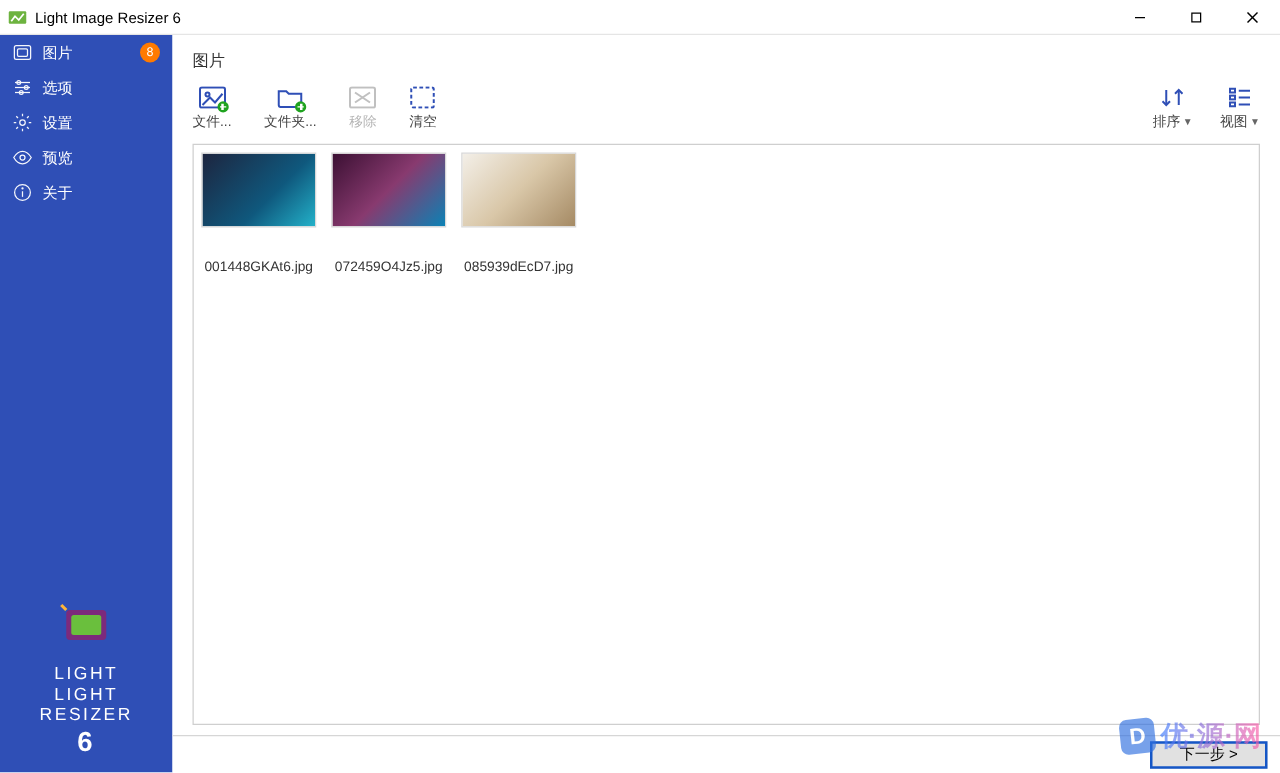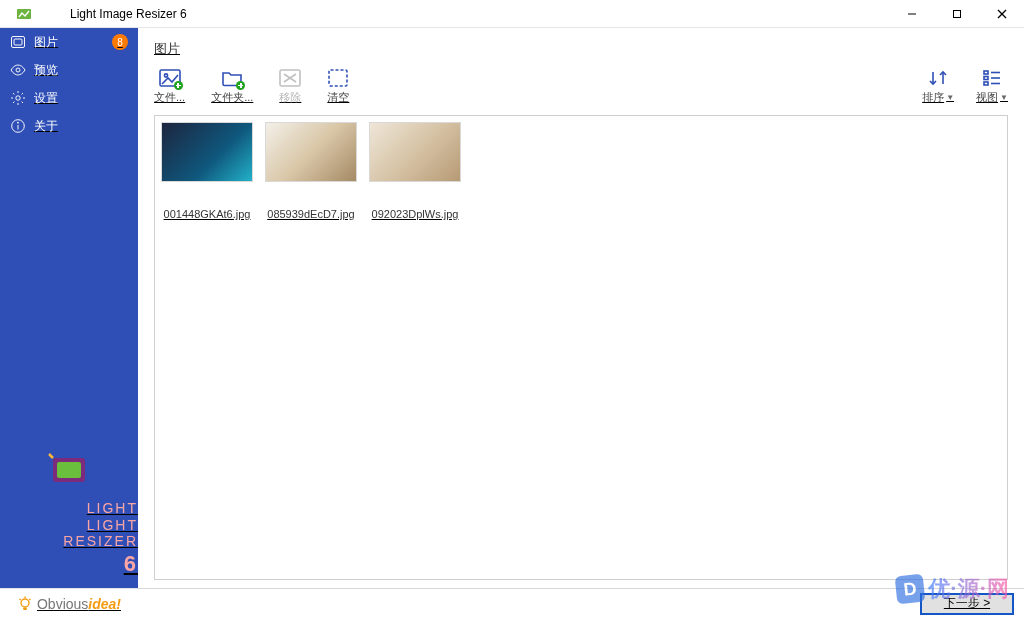--- a/index.html
+++ b/index.html
@@ -1,38 +1,38 @@
 <!DOCTYPE html>
 <html><head>
 <meta charset="utf-8">
 <style>
   * { margin: 0; padding: 0; box-sizing: border-box; font-family: "Microsoft YaHei", "Segoe UI", Arial, sans-serif; }
   html, body { width: 1024px; height: 618px; overflow: hidden; background: #fff; }
 
   
-  .titlebar { height: 28px; display: flex; align-items: center; padding-left: 16px; background: #fff; border-bottom: 1px solid #e5e5e5; gap: 32px; }
+  .titlebar { height: 28px; display: flex; align-items: center; padding-left: 6px; background: #fff; border-bottom: 1px solid #e5e5e5; }
   .titlebar .app-icon { width: 16px; height: 16px; margin-right: 6px; display: inline-flex; }
   .titlebar .app-title { font-size: 12px; color: #000; flex: 1; }
   .titlebar .win-btns { display: flex; height: 100%; }
   .titlebar .win-btn { width: 45px; height: 100%; display: flex; align-items: center; justify-content: center; font-size: 12px; color: #000; }
   .titlebar .win-btn svg { width: 10px; height: 10px; }
 
   
-  .body { display: flex; height: calc(100% - 28px); text-decoration: underline; }
+  .body { display: flex; height: calc(100% - 28px); }
 
   
   .sidebar { width: 138px; background: #2f4fb6; display: flex; flex-direction: column; }
   .side-item { display: flex; align-items: center; height: 28px; padding: 0 10px; color: #fff; font-size: 12px; gap: 8px; cursor: pointer; }
   .side-item .side-icon { width: 16px; height: 16px; display: inline-flex; align-items: center; justify-content: center; opacity: .95; }
   .side-item .side-icon svg { width: 16px; height: 16px; stroke: #fff; fill: none; }
   .badge { margin-left: auto; background: #ff7a00; color: #fff; border-radius: 50%; width: 16px; height: 16px; font-size: 10px; display: inline-flex; align-items: center; justify-content: center; }
   .sidebar-spacer { flex: 1; }
   .brand { text-align: center; color: #cfd7f3; padding: 0 0 12px 0; }
   .brand-logo { width: 44px; height: 44px; margin: 0 auto 8px auto; }
-  .brand-text { font-size: 14px; letter-spacing: 2px; line-height: 1.15; font-weight: 300; color: #fca5a5; text-align: right; }
+  .brand-text { font-size: 14px; letter-spacing: 2px; line-height: 1.15; font-weight: 300; color: #ffffff; }
   .brand-text .big { font-size: 22px; font-weight: 700; display: block; margin-top: 2px; }
   .sidebar-footer { height: 30px; background: #fff; border-top: 1px solid #e5e5e5; display: flex; align-items: center; justify-content: center; }
   .sidebar-footer .oi { font-size: 14px; color: #777; }
   .sidebar-footer .oi .idea { color: #f39c12; font-style: italic; font-weight: 600; }
   .sidebar-footer .bulb { margin-right: 4px; display: inline-flex; }
 
   
   .main { flex: 1; display: flex; flex-direction: column; background: #fff; }
   .page-title { font-size: 13px; color: #333; padding: 12px 16px 4px 16px; }
 
@@ -115,34 +115,47 @@
             <rect x="1.5" y="2.5" width="13" height="11" rx="1.5"></rect>
             <rect x="4" y="5" width="8" height="6" rx="1"></rect>
           </svg>
         </span>
       <span>图片</span>
       <span class="badge">8</span>
     </div>
     <div class="side-item">
       <span class="side-icon">
           <svg viewBox="0 0 16 16">
+            <line x1="2" y1="4" x2="14" y2="4"></line>
+            <line x1="2" y1="8" x2="14" y2="8"></line>
+            <line x1="2" y1="12" x2="14" y2="12"></line>
+            <circle cx="5" cy="4" r="1.5"></circle>
+            <circle cx="11" cy="8" r="1.5"></circle>
+            <circle cx="7" cy="12" r="1.5"></circle>
+          </svg>
+        </span>
+      <span>选项</span>
+    </div>
+    <div class="side-item">
+      <span class="side-icon">
+          <svg viewBox="0 0 16 16">
+            <circle cx="8" cy="8" r="2.2"></circle>
+            <path d="M8 1v2M8 13v2M1 8h2M13 8h2M3 3l1.4 1.4M11.6 11.6L13 13M13 3l-1.4 1.4M4.4 11.6L3 13"></path>
+          </svg>
+        </span>
+      <span>设置</span>
+    </div>
+    <div class="side-item">
+      <span class="side-icon">
+          <svg viewBox="0 0 16 16">
             <path d="M1 8c2-3.5 5-5 7-5s5 1.5 7 5c-2 3.5-5 5-7 5s-5-1.5-7-5z"></path>
             <circle cx="8" cy="8" r="2"></circle>
           </svg>
         </span>
       <span>预览</span>
-    </div>
-    <div class="side-item">
-      <span class="side-icon">
-          <svg viewBox="0 0 16 16">
-            <circle cx="8" cy="8" r="2.2"></circle>
-            <path d="M8 1v2M8 13v2M1 8h2M13 8h2M3 3l1.4 1.4M11.6 11.6L13 13M13 3l-1.4 1.4M4.4 11.6L3 13"></path>
-          </svg>
-        </span>
-      <span>设置</span>
     </div>
     <div class="side-item">
       <span class="side-icon">
           <svg viewBox="0 0 16 16">
             <circle cx="8" cy="8" r="6.3"></circle>
             <line x1="8" y1="7" x2="8" y2="11.5"></line>
             <circle cx="8" cy="4.7" r="0.9" fill="#fff" stroke="none"></circle>
           </svg>
         </span>
       <span>关于</span>
@@ -159,34 +172,20 @@
           </svg>
       </div>
       <div class="brand-text">
         <span>LIGHT</span><br>
         <span>LIGHT</span><br>
         <span>RESIZER</span>
         <span class="big">6</span>
       </div>
     </div>
 
-    <div class="sidebar-footer">
-      <span class="bulb">
-          <svg width="16" height="16" viewBox="0 0 16 16">
-            <circle cx="8" cy="7" r="4" fill="none" stroke="#f39c12" stroke-width="1.4"></circle>
-            <line x1="8" y1="0.5" x2="8" y2="2" stroke="#f39c12" stroke-width="1.4"></line>
-            <line x1="2.5" y1="3" x2="3.8" y2="4" stroke="#f39c12" stroke-width="1.4"></line>
-            <line x1="13.5" y1="3" x2="12.2" y2="4" stroke="#f39c12" stroke-width="1.4"></line>
-            <rect x="6.2" y="11.5" width="3.6" height="2.5" rx="0.8" fill="#f39c12"></rect>
-          </svg>
-        </span>
-      <span class="oi">
-        <span>Obvious</span><span class="idea">idea!</span>
-      </span>
-    </div>
   </div>
 
   <div class="main">
     <div class="page-title">图片</div>
 
     <div class="toolbar">
       <div class="tool-group-left">
         <div class="tool-btn">
           <span class="tool-icon">
             <svg width="22" height="18" viewBox="0 0 22 18">
@@ -268,26 +267,26 @@
       </div>
     </div>
 
     <div class="thumb-area">
       <div class="thumb-grid" id="thumb-grid">
           <div class="thumb">
             <div class="thumb-img v1"></div>
             <div class="thumb-name">001448GKAt6.jpg</div>
           </div>
           <div class="thumb">
+            <div class="thumb-img v2"></div>
+            <div class="thumb-name">072459O4Jz5.jpg</div>
+          </div>
+          <div class="thumb">
             <div class="thumb-img v6"></div>
             <div class="thumb-name">085939dEcD7.jpg</div>
-          </div>
-          <div class="thumb">
-            <div class="thumb-img v8"></div>
-            <div class="thumb-name">092023DplWs.jpg</div>
           </div>
         </div>
     </div>
 
     <div class="bottom-bar">
       <button class="next-btn">下一步 &gt;</button>
     </div>
   </div>
 </div>
 

